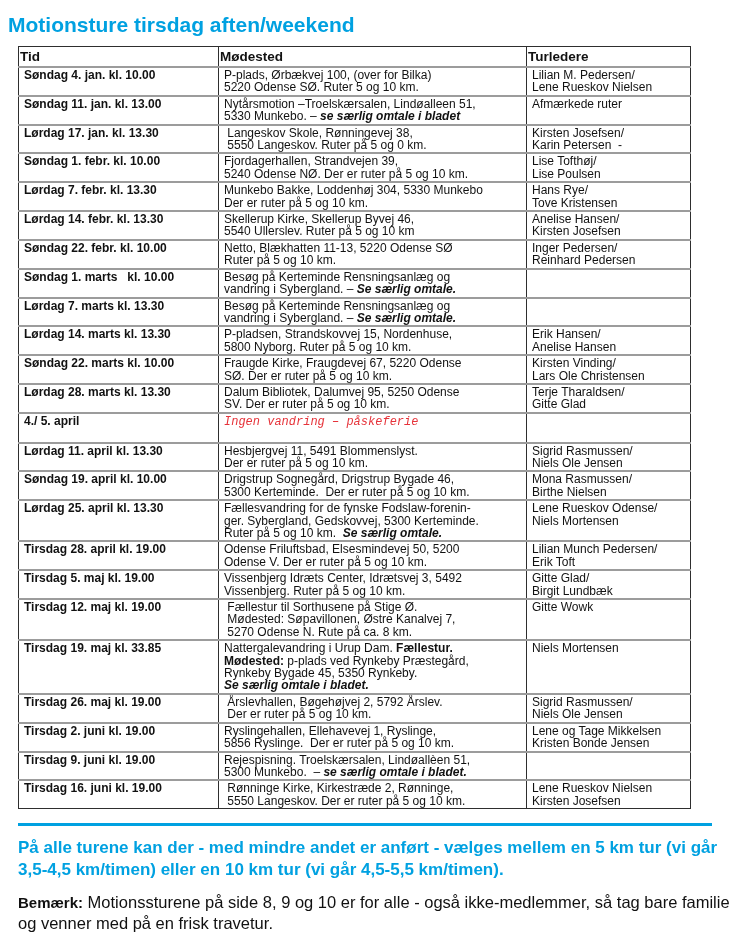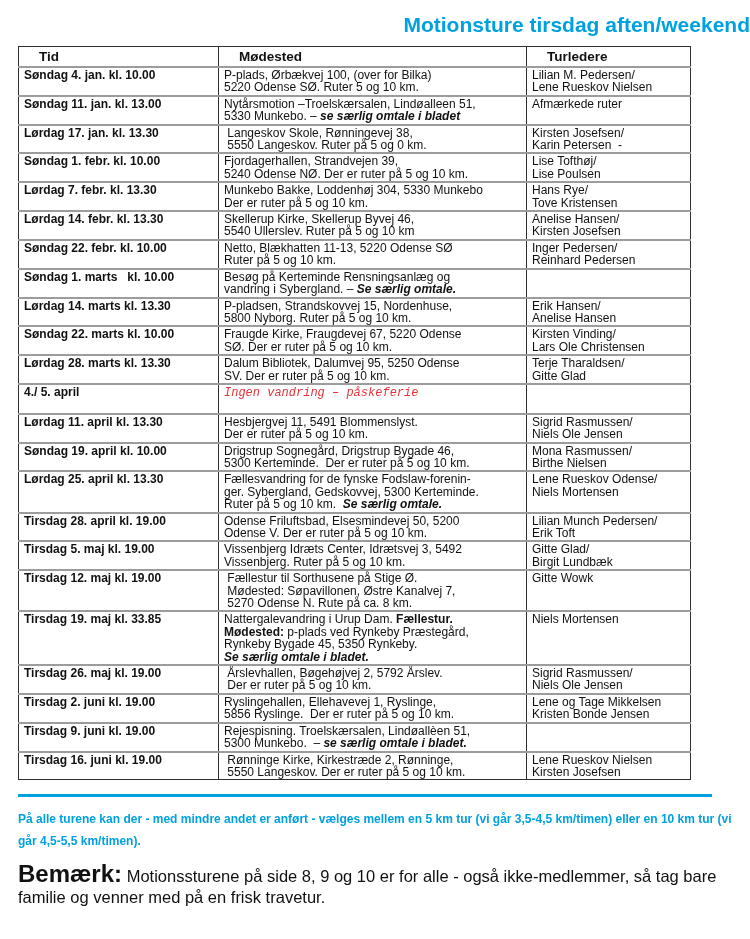--- a/index.html
+++ b/index.html
@@ -3,58 +3,58 @@
 <meta charset="utf-8">
 <style>
   html,body{margin:0;padding:0;background:#ffffff;}
   body{
     width:750px;height:939px;overflow:hidden;
     font-family:"Liberation Sans","DejaVu Sans",sans-serif;
     color:#111;
   }
   .page{position:relative;width:750px;height:939px;}
   .title{
-    margin:13px 0 9px 8px;text-align:right;
+    margin:13px 0 9px 8px;text-align:left;
     font-size:21px;font-weight:700;color:var(--accent,#00A1E1);
   }
   table.tour-table{
     border-collapse:collapse;margin-left:18px;width:672px;
     table-layout:fixed;color:#111;
   }
   table.tour-table{border:1px solid #2e2e2e;}
   .tour-table th,.tour-table td{
     border-left:1px solid #2e2e2e;border-right:1px solid #2e2e2e;
     border-top:2px solid #9c9c9c;border-bottom:1px solid #2e2e2e;
     vertical-align:top;text-align:left;
     padding:1px 4px 1px 5px;
     font-size:12px;line-height:12.4px;
     white-space:pre-wrap;overflow:hidden;
   }
   .tour-table thead th{
     border-top:1px solid #2e2e2e;
     font-size:13.5px;line-height:15px;font-weight:700;
-    padding:2px 4px 2px 20px;
+    padding:2px 4px 2px 1px;
     margin-left:12px;
   }
   .c-tid{font-weight:700;font-size:12.6px;}
   .s-b{font-weight:700;text-align:center;}
   .s-bi{font-weight:700;font-style:italic;}
   .s-ri{color:var(--red,#E6333A);font-style:italic;font-family:Liberation Mono, monospace;}
   .divider{
     border:none;border-top:3px solid var(--accent,#00A1E1);
     margin:14px 0 11px 18px;width:694px;
   }
   .note-blue{
     margin:8px 18px 11px 18px;color:var(--accent,#00A1E1);
-    font-weight:700;font-size:12px;line-height:22px;
+    font-weight:700;font-size:17px;line-height:22px;
   }
   .note-bemaerk{
     margin:0 18px;color:#111;font-size:16.5px;line-height:21px;
   }
-  .note-bemaerk .bem-label{font-weight:700;font-size:24px;}
+  .note-bemaerk .bem-label{font-weight:700;font-size:15px;}
 </style>
 </head>
 <body>
 
 <div class="page">
 
   <h1 class="title">Motionsture tirsdag aften/weekend</h1>
 
   <table class="tour-table">
     <colgroup>
@@ -104,20 +104,25 @@
           <td class="c-tid">Søndag 22. febr. kl. 10.00</td>
           <td class="c-sted"><div><span>Netto, Blækhatten 11-13, 5220 Odense SØ</span></div><div><span>Ruter på 5 og 10 km.</span></div></td>
           <td class="c-led"><div>Inger Pedersen/</div><div>Reinhard Pedersen</div></td>
         </tr>
         <tr>
           <td class="c-tid">Søndag 1. marts   kl. 10.00</td>
           <td class="c-sted"><div><span>Besøg på Kerteminde Rensningsanlæg og</span></div><div><span>vandring i Sybergland. – </span><span class="s-bi">Se særlig omtale.</span></div></td>
           <td class="c-led"></td>
         </tr>
         <tr>
+          <td class="c-tid">Lørdag 7. marts kl. 13.30</td>
+          <td class="c-sted"><div><span>Besøg på Kerteminde Rensningsanlæg og</span></div><div><span>vandring i Sybergland. – </span><span class="s-bi">Se særlig omtale.</span></div></td>
+          <td class="c-led"></td>
+        </tr>
+        <tr>
           <td class="c-tid">Lørdag 14. marts kl. 13.30</td>
           <td class="c-sted"><div><span>P-pladsen, Strandskovvej 15, Nordenhuse,</span></div><div><span>5800 Nyborg. Ruter på 5 og 10 km.</span></div></td>
           <td class="c-led"><div>Erik Hansen/</div><div>Anelise Hansen</div></td>
         </tr>
         <tr>
           <td class="c-tid">Søndag 22. marts kl. 10.00</td>
           <td class="c-sted"><div><span>Fraugde Kirke, Fraugdevej 67, 5220 Odense</span></div><div><span>SØ. Der er ruter på 5 og 10 km.</span></div></td>
           <td class="c-led"><div>Kirsten Vinding/</div><div>Lars Ole Christensen</div></td>
         </tr>
         <tr>

